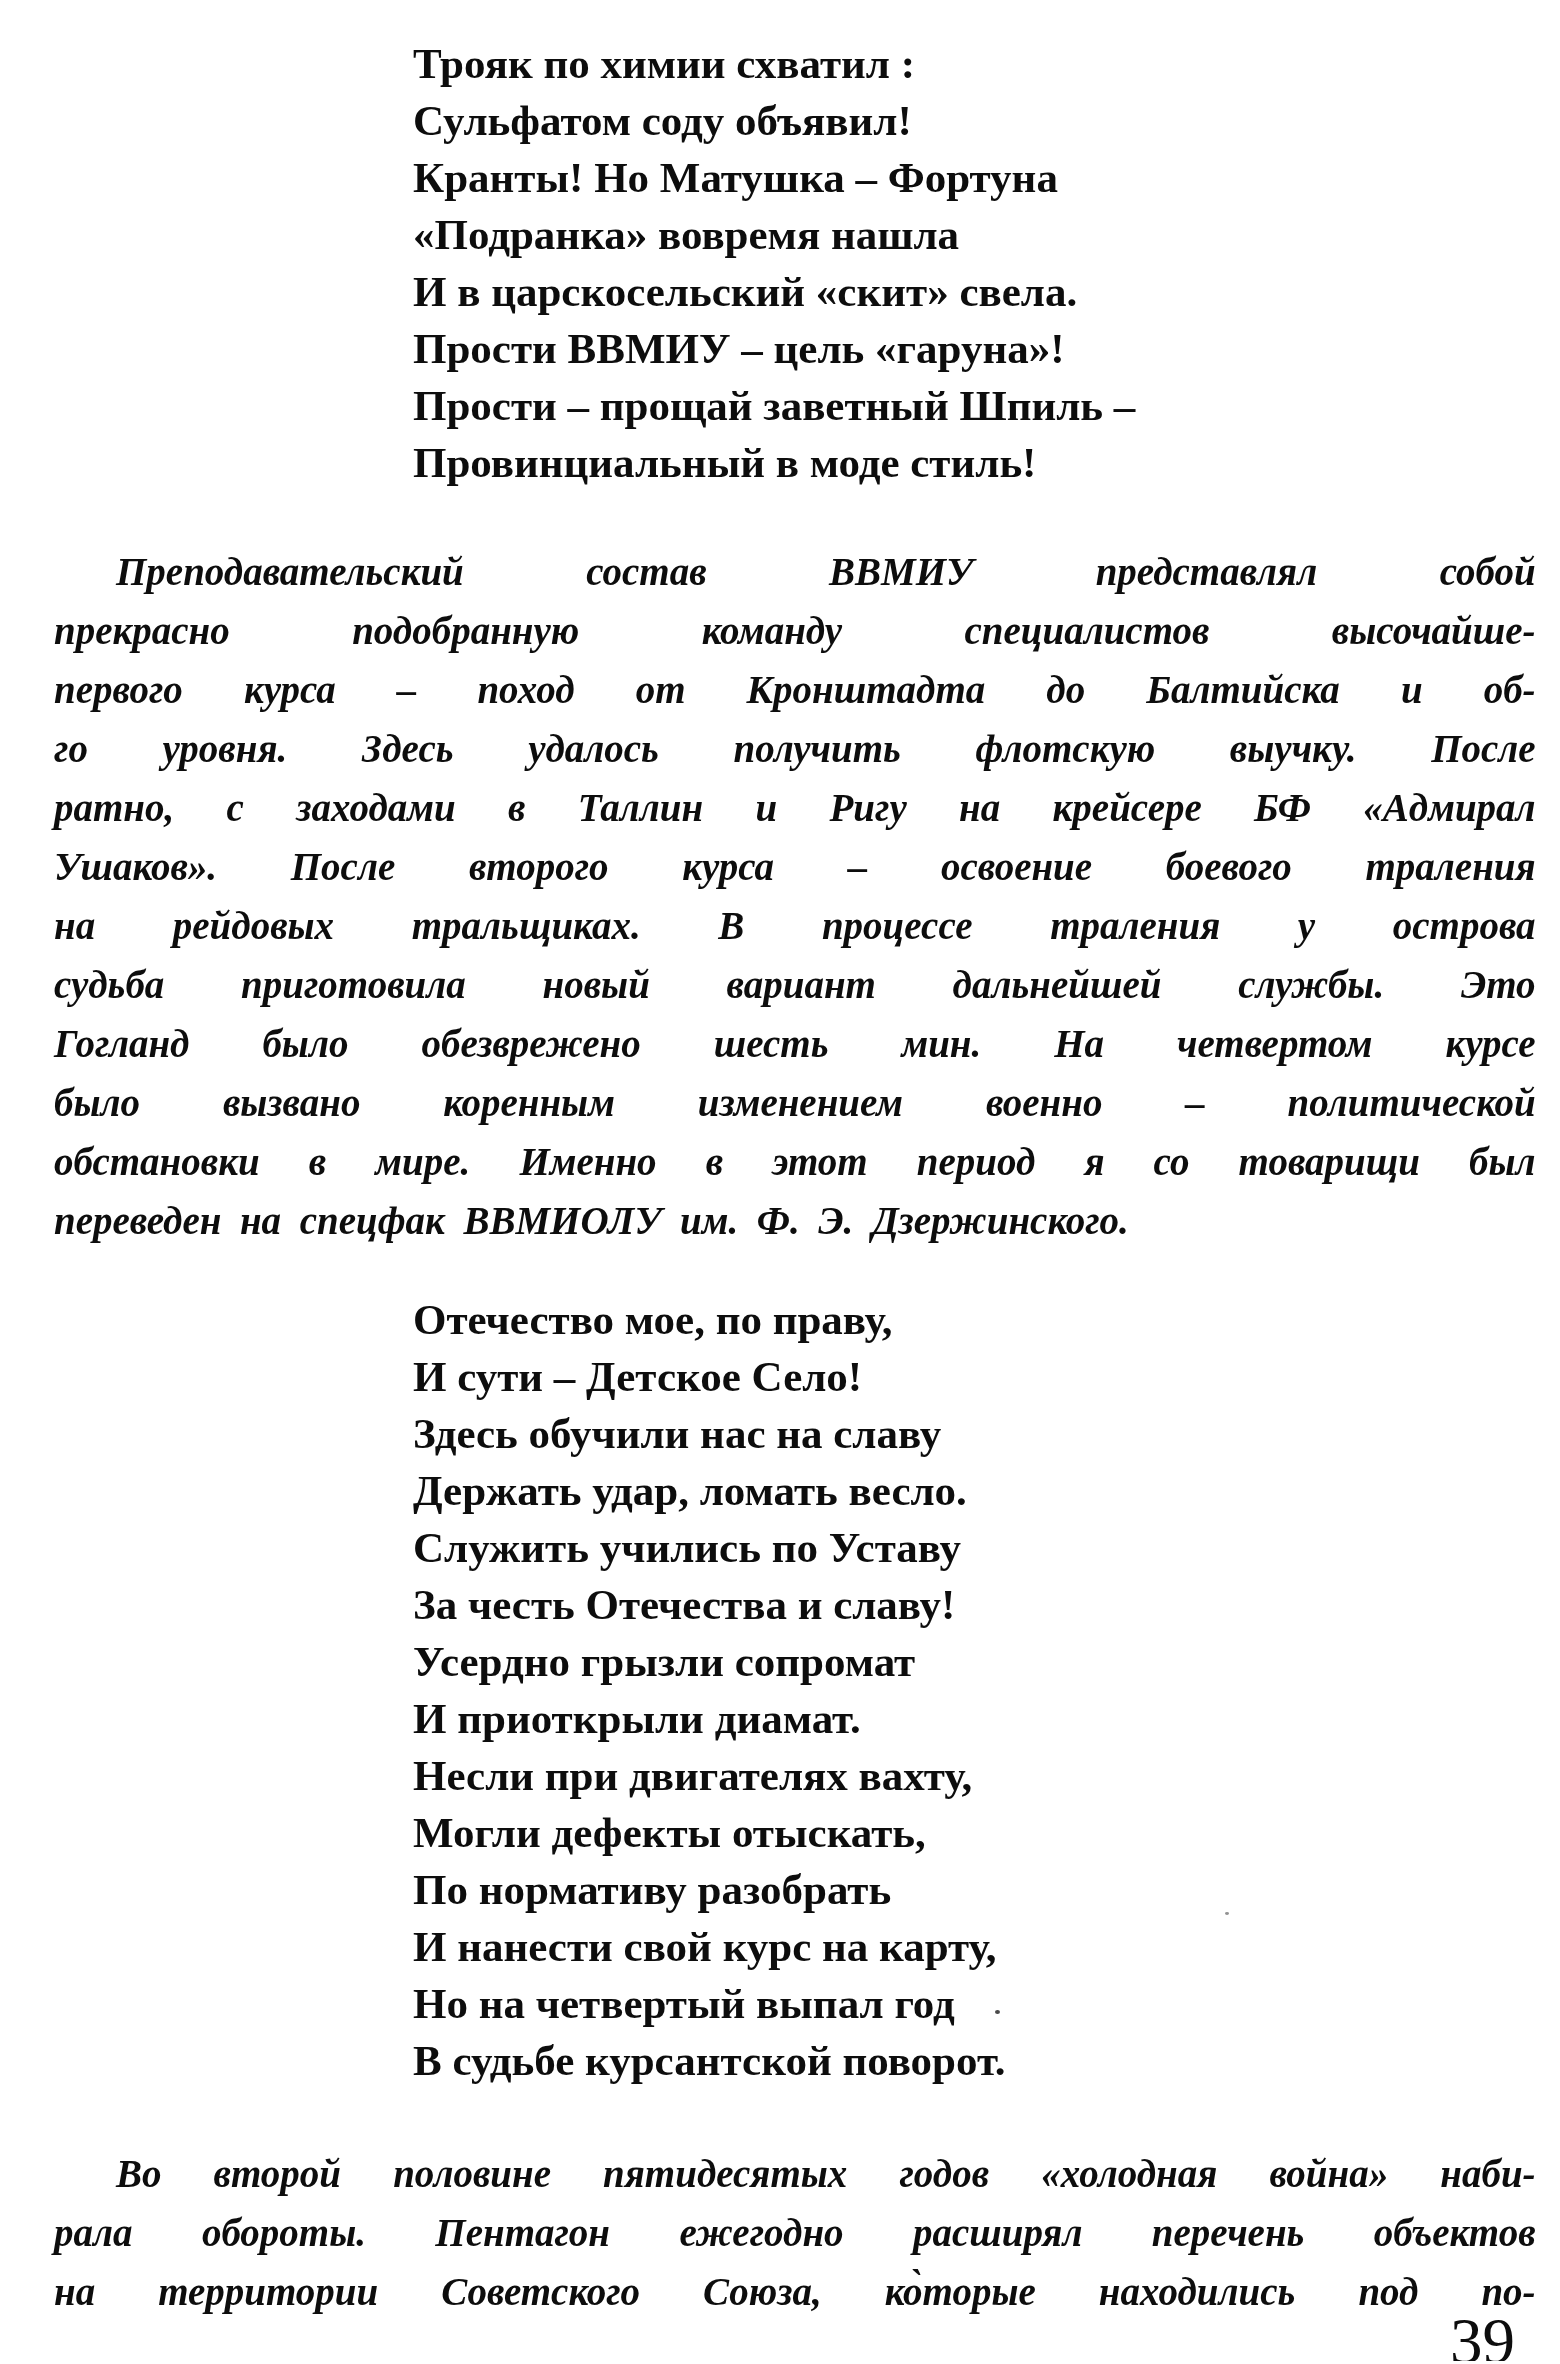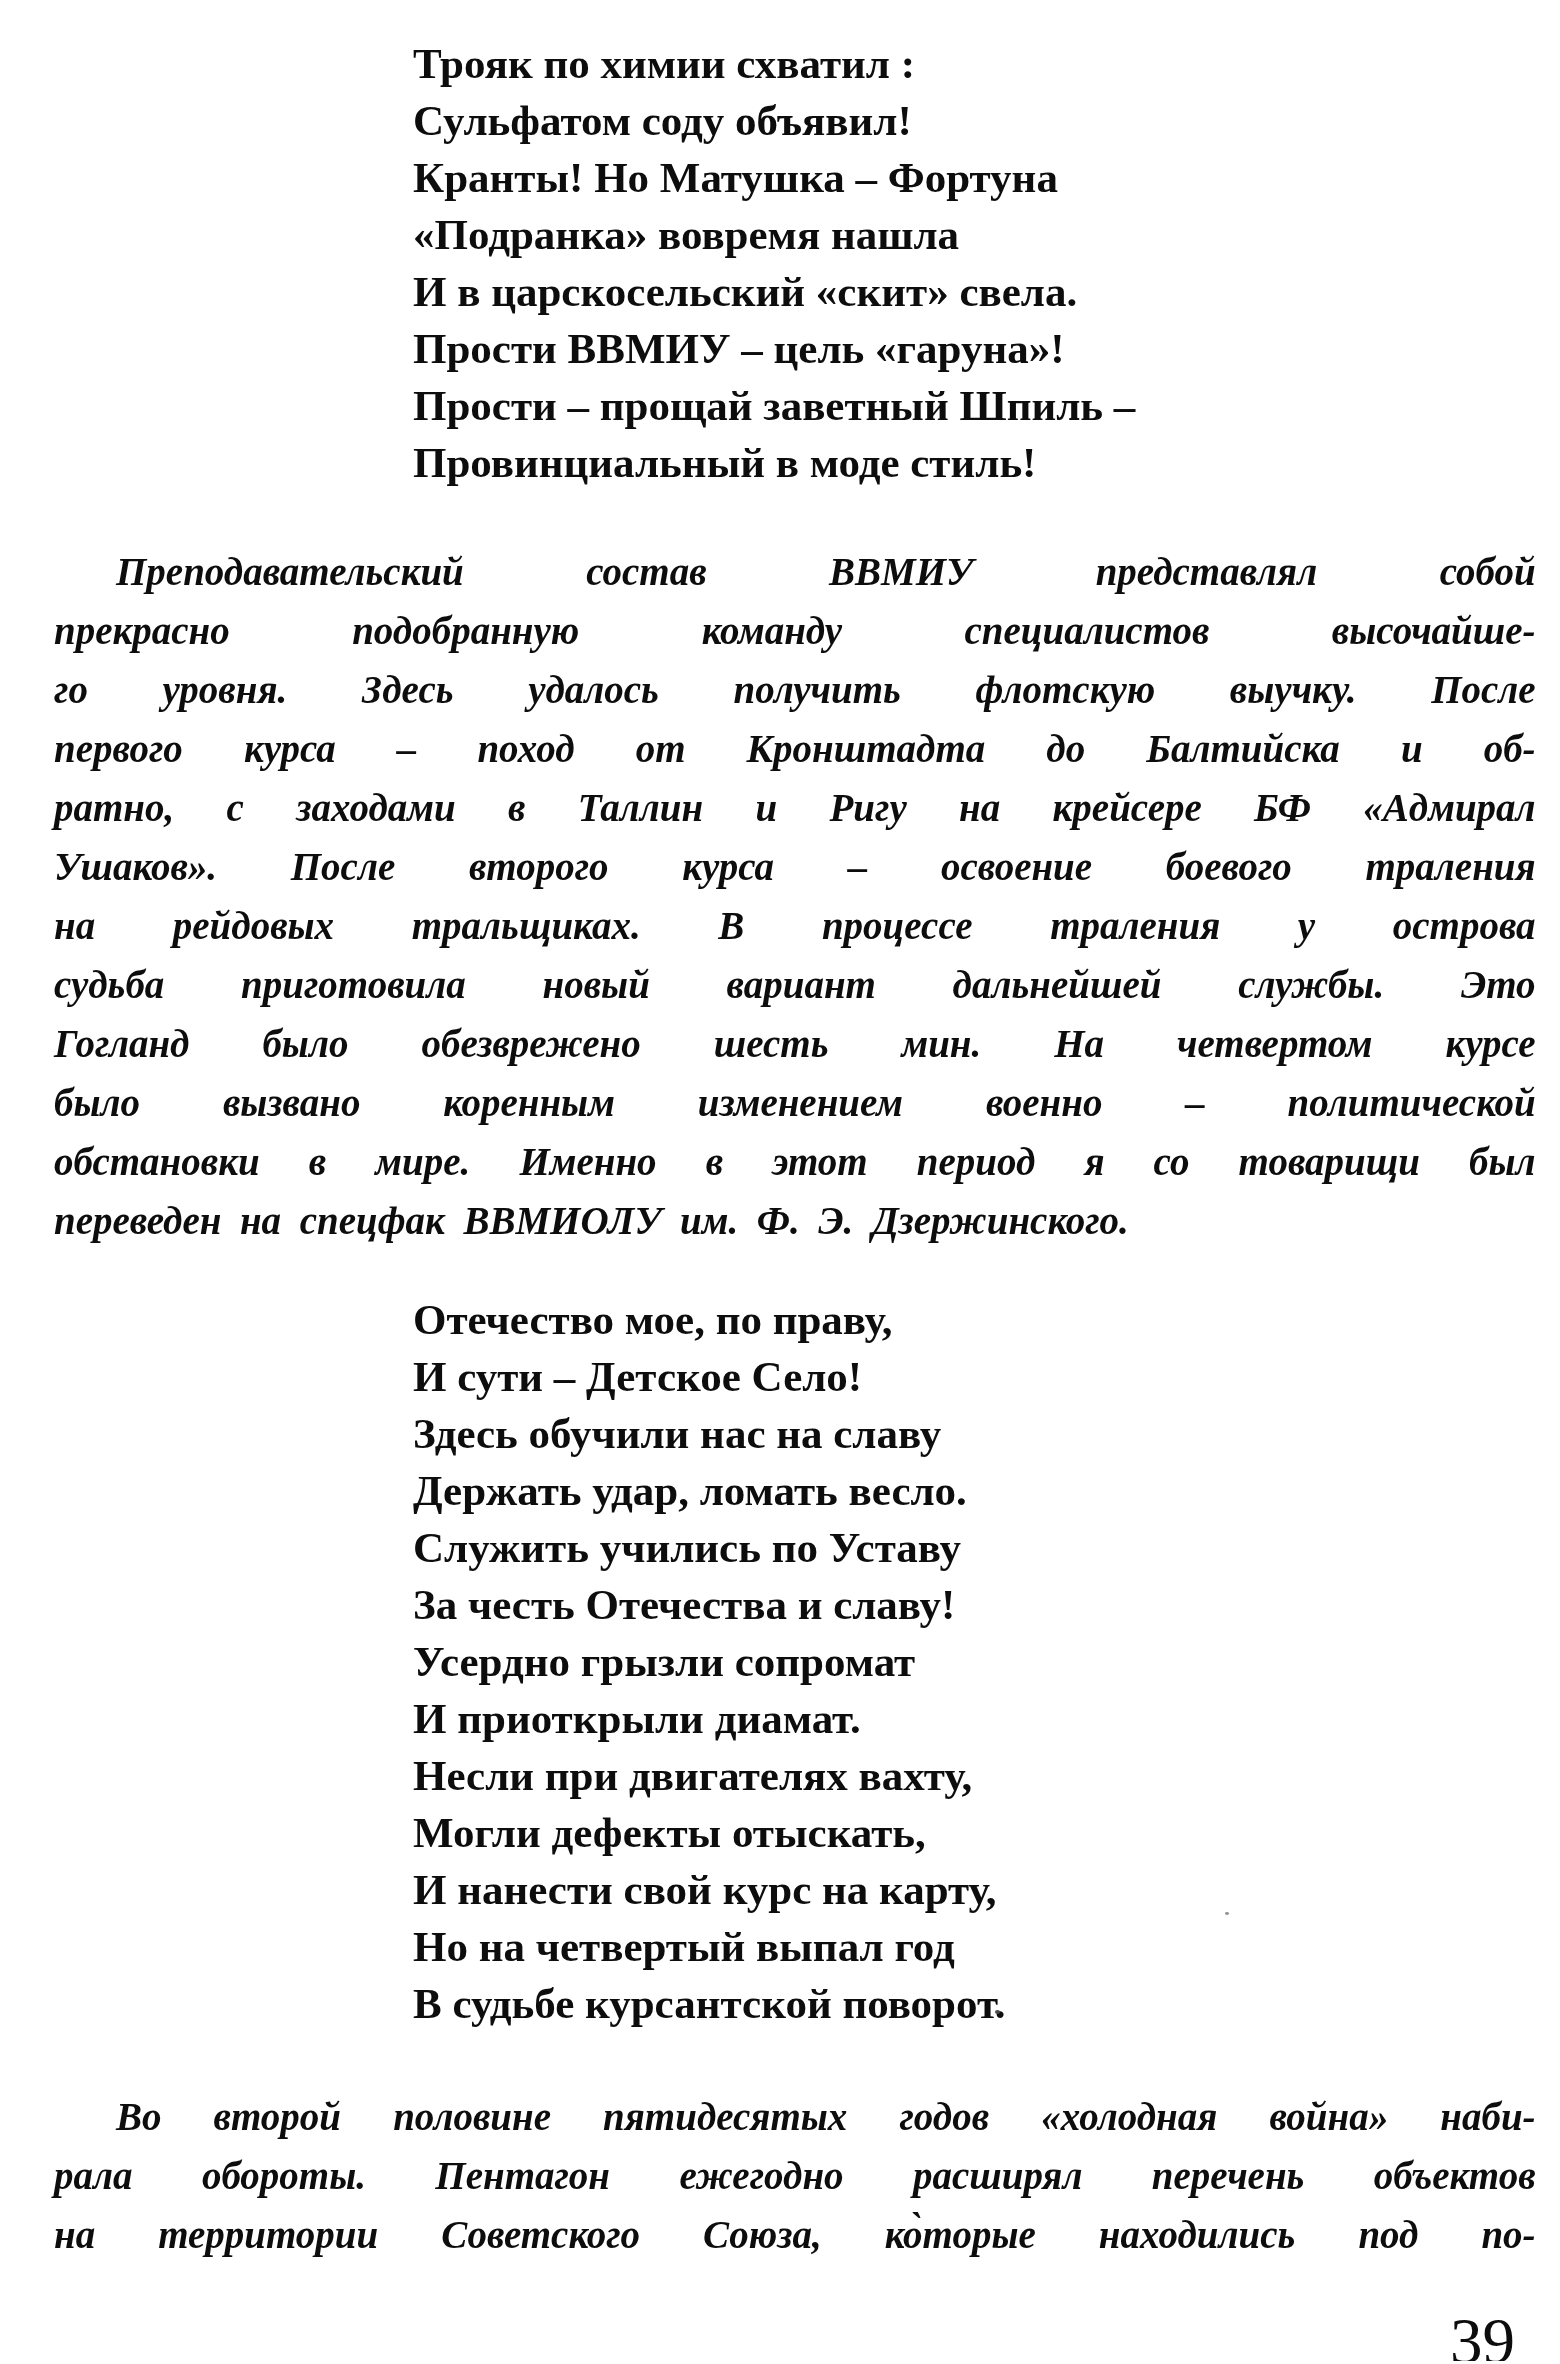--- a/index.html
+++ b/index.html
@@ -40,22 +40,22 @@
     <div class="ln">«Подранка» вовремя нашла</div>
     <div class="ln">И в царскосельский «скит» свела.</div>
     <div class="ln">Прости ВВМИУ – цель «гаруна»!</div>
     <div class="ln">Прости – прощай заветный Шпиль –</div>
     <div class="ln">Провинциальный в моде стиль!</div>
   </div>
 
   <div class="para" id="para1">
     <div class="ln first">Преподавательский состав ВВМИУ представлял собой</div>
     <div class="ln">прекрасно подобранную команду специалистов высочайше-</div>
+    <div class="ln">первого курса – поход от Кронштадта до Балтийска и об-</div>
     <div class="ln">го уровня. Здесь удалось получить флотскую выучку. После</div>
-    <div class="ln">первого курса – поход от Кронштадта до Балтийска и об-</div>
     <div class="ln">ратно, с заходами в Таллин и Ригу на крейсере БФ «Адмирал</div>
     <div class="ln">Ушаков». После второго курса – освоение боевого траления</div>
     <div class="ln">на рейдовых тральщиках. В процессе траления у острова</div>
     <div class="ln">судьба приготовила новый вариант дальнейшей службы. Это</div>
     <div class="ln">Гогланд было обезврежено шесть мин. На четвертом курсе</div>
     <div class="ln">было вызвано коренным изменением военно – политической</div>
     <div class="ln">обстановки в мире. Именно в этот период я со товарищи был</div>
     <div class="ln natural">переведен на спецфак ВВМИОЛУ им. Ф. Э. Дзержинского.</div>
   </div>
 
@@ -63,20 +63,21 @@
     <div class="ln">Отечество мое, по праву,</div>
     <div class="ln">И сути – Детское Село!</div>
     <div class="ln">Здесь обучили нас на славу</div>
     <div class="ln">Держать удар, ломать весло.</div>
     <div class="ln">Служить учились по Уставу</div>
     <div class="ln">За честь Отечества и славу!</div>
     <div class="ln">Усердно грызли сопромат</div>
     <div class="ln">И приоткрыли диамат.</div>
     <div class="ln">Несли при двигателях вахту,</div>
     <div class="ln">Могли дефекты отыскать,</div>
+    <div class="ln">По нормативу разобрать</div>
     <div class="ln">И нанести свой курс на карту,</div>
     <div class="ln">Но на четвертый выпал год</div>
     <div class="ln">В судьбе курсантской поворот.</div>
   </div>
 
   <div class="para" id="para2">
     <div class="ln first">Во второй половине пятидесятых годов «холодная война» наби-</div>
     <div class="ln">рала обороты. Пентагон ежегодно расширял перечень объектов</div>
     <div class="ln">на территории Советского Союза, ко̀торые находились под по-</div>
   </div>

